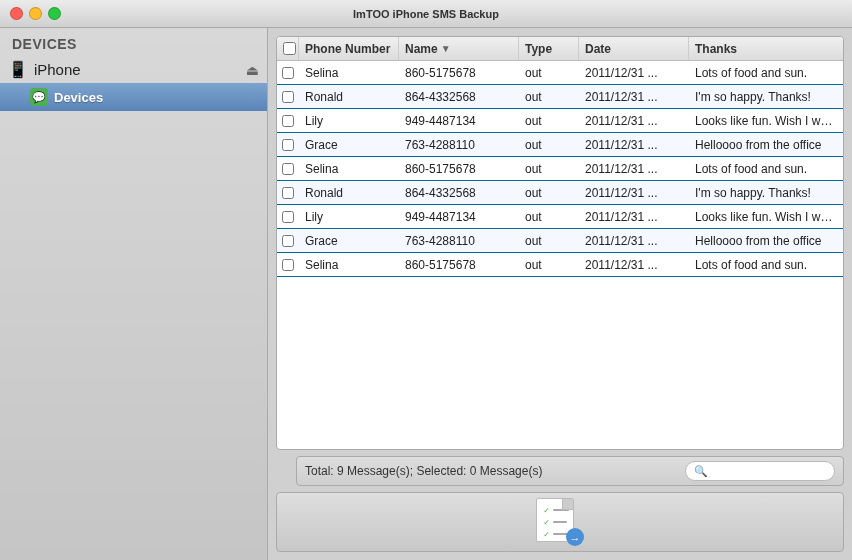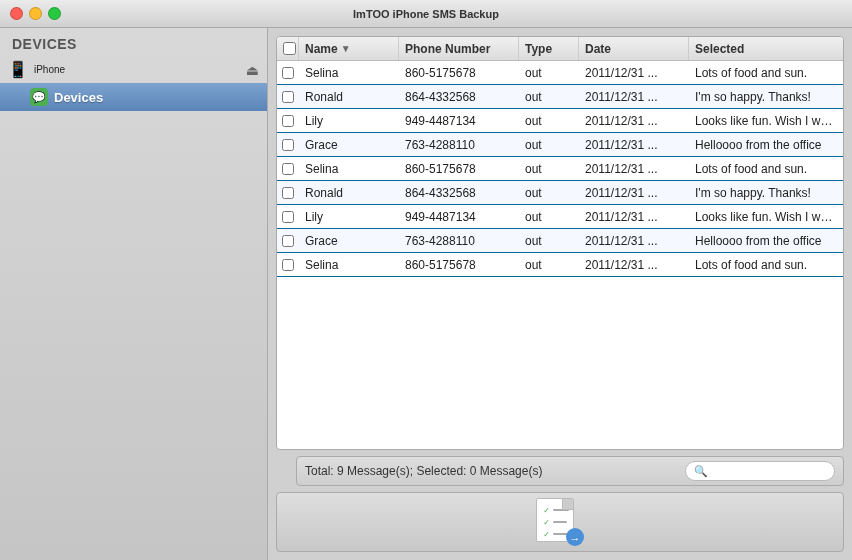--- a/index.html
+++ b/index.html
@@ -70,21 +70,21 @@
       align-items: center;
       padding: 4px 8px;
       gap: 6px;
       cursor: pointer;
     }
     .iphone-icon {
       font-size: 16px;
     }
     .iphone-label {
       flex: 1;
-      font-size: 10px;
+      font-size: 15px;
       color: #222;
     }
     .eject-icon {
       color: #666;
       font-size: 14px;
     }
     .sidebar-item-messages {
       display: flex;
       align-items: center;
       padding: 5px 8px 5px 30px;
@@ -324,34 +324,34 @@
 
   <div class="content-area">
 
     <div class="table-container">
 
       <div class="table-header">
         <div class="th">
           <input type="checkbox" style="">
         </div>
         <div class="th">
+          <span>Phone Number</span>
+        </div>
+        <div class="th">
           <span>Name</span>
           <span class="sort-arrow">▼</span>
         </div>
         <div class="th">
-          <span>Phone Number</span>
-        </div>
-        <div class="th">
           <span>Type</span>
         </div>
         <div class="th">
           <span>Date</span>
         </div>
         <div class="th">
-          <span>Selected</span>
+          <span>Thanks</span>
         </div>
       </div>
 
       <div class="table-body" id="table-body">
       <div class="table-row">
       <div class="td td-checkbox">
         <input type="checkbox" style="">
       </div>
       <div class="td">Selina</div>
       <div class="td">860-5175678</div>

